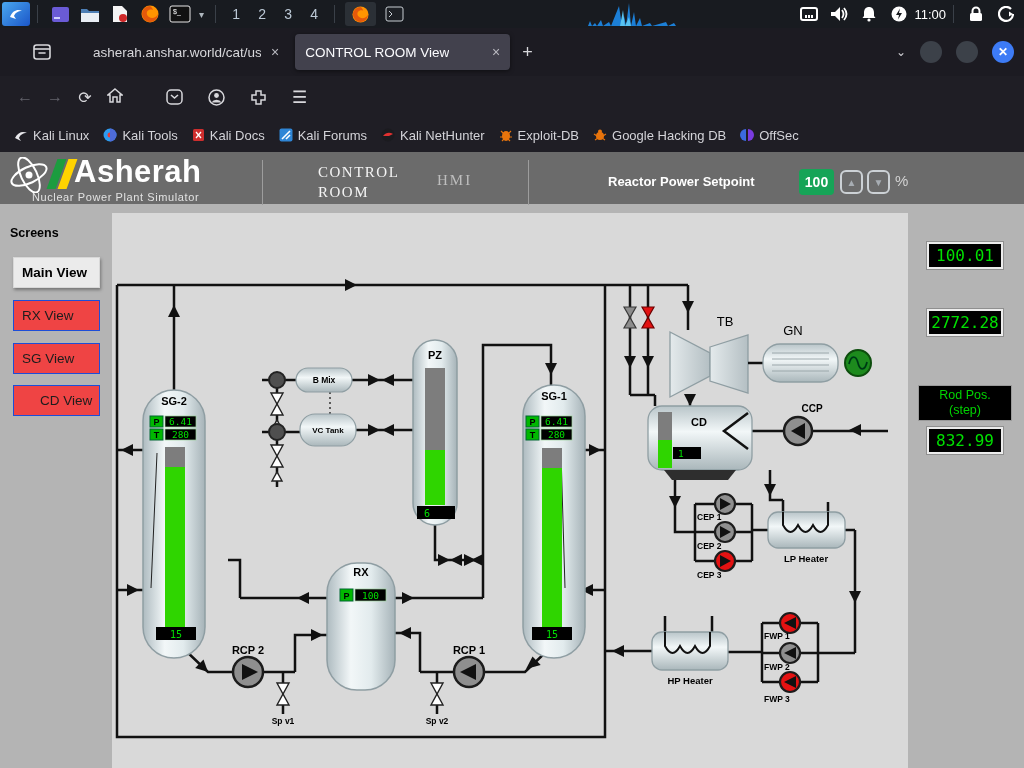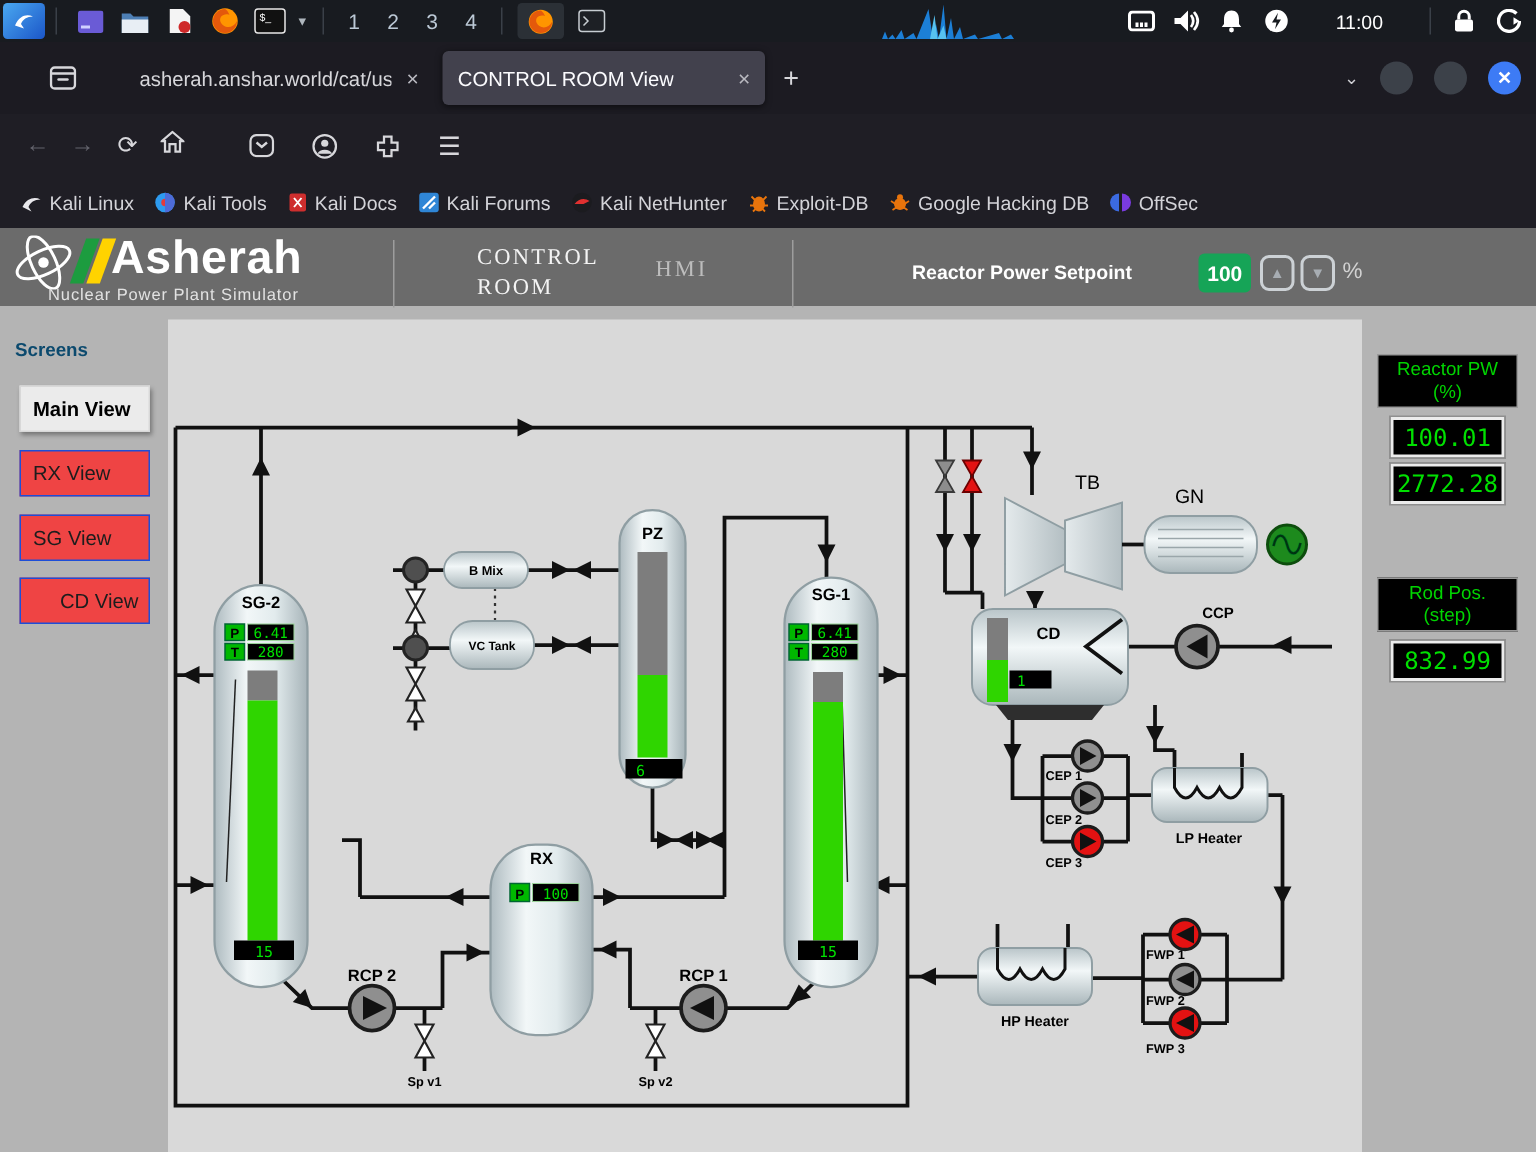--- a/index.html
+++ b/index.html
@@ -10,21 +10,21 @@
 
   
   .sysbar { position:absolute; left:0; top:0; width:1024px; height:28px; background:#181b20;
     display:flex; align-items:center; color:#c9d3dc; }
   .sysbar .sep { width:1px; height:18px; background:#3a4048; margin:0 7px; }
   .kali-btn { width:28px; height:24px; margin-left:2px; border-radius:3px;
     background:linear-gradient(135deg,#4aa8f0,#1b56c8); display:flex; align-items:center; justify-content:center; }
   .tb-ic { width:24px; height:22px; display:flex; align-items:center; justify-content:center; margin:0 3px; }
   .ws { width:26px; text-align:center; font-size:14px; color:#bcc9d6; }
   .task-slot { height:24px; padding:0 7px; display:flex; align-items:center; background:#2b3036; border-radius:3px; margin:0 3px; }
-  .clock { font-size:13px; color:#fff; margin:0 24px; }
+  .clock { font-size:13px; color:#fff; margin:0 0; }
 
   
   .tabbar { position:absolute; left:0; top:28px; width:1024px; height:48px; background:#1c1b22;
     display:flex; align-items:center; color:#d7d7db; }
   .tab { height:36px; display:flex; align-items:center; border-radius:4px; padding:0 10px;
     font-size:13.5px; margin-left:6px; max-width:210px; }
   .tab .t { white-space:nowrap; overflow:hidden; max-width:168px; }
   .tab.active { background:#42414d; color:#fbfbfe; box-shadow:0 1px 4px rgba(0,0,0,.5); min-width:215px; }
   .tab .x { margin-left:10px; color:#b9b9c0; font-size:14px; }
   .win-dot { width:22px; height:22px; border-radius:50%; background:#3c4149; margin-left:14px; }
@@ -52,21 +52,21 @@
   .stripe { position:absolute; width:9px; height:30px; transform:skewX(-20deg); top:2px; }
   .hdr-divider { position:absolute; top:8px; width:1px; height:45px; background:#9d9d9d; }
   .serif { font-family:"Liberation Serif", serif; }
   .sp-badge { position:absolute; width:35px; height:26px; border-radius:4px; background:#16a457;
     color:#fff; font-weight:bold; font-size:14px; display:flex; align-items:center; justify-content:center; }
   .spin { position:absolute; width:23px; height:24px; border:2px solid #ccd1d5; border-radius:6px;
     color:#a7adb3; font-size:10px; display:flex; align-items:center; justify-content:center; background:transparent; }
 
   
   .page-body { position:absolute; left:0; top:213px; width:1024px; height:555px; background:#b4b4b4; }
-  .screens-title { position:absolute; left:10px; top:13px; font-size:12.5px; font-weight:bold; color:#0c4a6e; }
+  .screens-title { position:absolute; left:10px; top:13px; font-size:12.5px; font-weight:bold; color:#000000; }
   .side-btn { position:absolute; left:13px; width:87px; height:31px; font-size:13.5px; color:#1d1d1d;
     background:#ef4444; border:1px solid #1d4ed8; display:flex; align-items:center; padding-left:8px; }
   .side-btn.active { background:#ebebeb; border:1px solid #d8d8d8; font-weight:bold; color:#000;
     box-shadow:1px 2px 3px rgba(0,0,0,.35); }
   .canvas { position:absolute; left:112px; top:0; width:796px; height:555px; background:#d9d9d9; }
 
   
   .rgroup { position:absolute; left:918px; width:94px; text-align:center; }
   .rlabel { display:inline-block; background:#000; color:#00d400; font-size:12.5px; line-height:15px;
     padding:2px 3px; border:1px solid #9a9a9a; }
@@ -594,21 +594,20 @@
         <text x="136" y="441" font-size="11" font-weight="bold" text-anchor="middle">RCP 2</text>
       </g>
       <g>
         <circle cx="357" cy="459" r="15" fill="#8f8f8f" stroke="#1c1c1c" stroke-width="2.5"></circle>
         <polygon points="364,451 364,467 348,459" fill="#111"></polygon>
         <text x="357" y="441" font-size="11" font-weight="bold" text-anchor="middle">RCP 1</text>
       </g>
     </svg>
 
     <div class="rgroup" style="top:23px;">
-      <div class="rlabel">Reactor PW (%)</div>
       <div class="rvalue lcd">100.01</div>
     </div>
     <div class="rgroup" style="top:90px;">
       <div class="rvalue lcd">2772.28</div>
     </div>
     <div class="rgroup" style="top:172px;">
       <div class="rlabel">Rod Pos. (step)</div>
       <div class="rvalue lcd">832.99</div>
     </div>
   </div>

